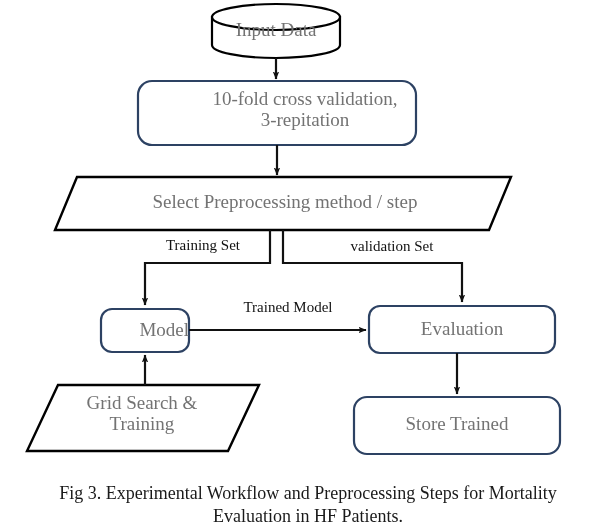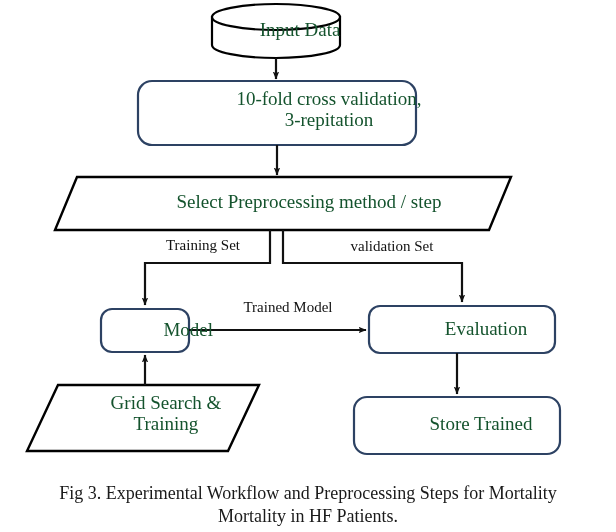--- a/index.html
+++ b/index.html
@@ -22,25 +22,24 @@
   }
   #flow-svg {
     position: absolute;
     left: 0; top: 0;
     width: 616px;
     height: 478px;
   }
   .node-label {
     position: absolute;
     text-align: center;
-    color: #14532d;
+    color: #737373;
     line-height: 1.12;
     white-space: pre-line;
     pointer-events: none;
-    margin-left: 24px;
   }
   .edge-label {
     position: absolute;
     text-align: center;
     color: #111111;
     white-space: nowrap;
   }
   #caption {
     position: absolute;
     left: 0;
@@ -114,16 +113,16 @@
   <div class="node-label" style="left:354px; top:413px; width:206px; font-size:19px;">Store Trained</div>
 
   <div class="edge-label" style="left:148px; top:237px; width:110px; font-size:15px;">Training Set</div>
 
   <div class="edge-label" style="left:330px; top:238px; width:124px; font-size:15px;text-align:center;">validation Set</div>
 
   <div class="edge-label" style="left:226px; top:299px; width:124px; font-size:15px;">Trained Model</div>
 
   <div id="caption">
     <span class="cap-line">Fig 3. Experimental Workflow and Preprocessing Steps for Mortality</span>
-    <span class="cap-line">Mortality in HF Patients.</span>
+    <span class="cap-line">Evaluation in HF Patients.</span>
   </div>
 
 </div>
 
 </body></html>

